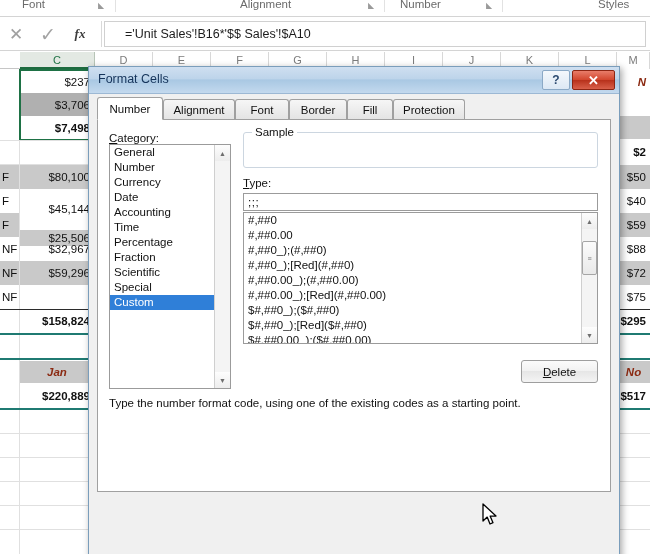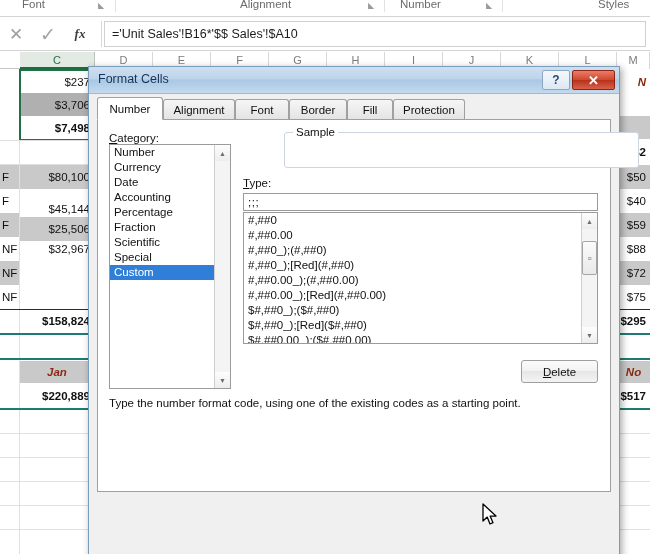--- a/index.html
+++ b/index.html
@@ -68,21 +68,21 @@
     font-family: "Liberation Serif", serif;
     font-style: italic; font-weight: bold;
     font-size: 13px; color: #3d3d3d;
   }
   .fb-input {
     position: absolute; left: 104px; top: 4px;
     width: 542px; height: 26px;
     border: 1px solid #d0d0d0;
     background: #ffffff;
     display: flex; align-items: center;
-    padding-left: 7px;
+    padding-left: 20px;
     font-size: 12.5px;
     color: #1c1c1c;
     white-space: nowrap;
     overflow: hidden;
   }
 
   
   .sheet {
     position: absolute; left: 0; top: 52px;
     width: 650px; height: 502px;
@@ -279,21 +279,20 @@
     border-radius: 2px;
     display: flex; align-items: center; justify-content: center;
     font-size: 7px; color: #777;
   }
 
   .groupbox {
     position: absolute;
     border: 1px solid #ccd6e0;
     border-radius: 3px;
     background: #ffffff;
-    margin-left: 41px;
   }
   .groupbox-title {
     position: absolute;
     top: -7px; left: 8px;
     background: #ffffff;
     padding: 0 3px;
     font-size: 11.5px;
     color: #111;
   }
   .sample-value {
@@ -413,26 +412,27 @@
     <div class="gridline-h" style="left:0;top:88px;width:94px"></div>
     <div class="gridline-h" style="left:0;top:112px;width:94px"></div>
 
     <div class="cell left shaded" style="left:0px;top:113px;width:19px;height:24px">F</div>
     <div class="cell right shaded" style="left:20px;top:113px;width:74px;height:24px">$80,100</div>
 
     <div class="cell left" style="left:0px;top:137px;width:19px;height:24px">F</div>
     <div class="cell right" style="left:20px;top:137px;width:74px;height:40px">$45,144</div>
 
     <div class="cell left shaded" style="left:0px;top:161px;width:19px;height:24px">F</div>
-    <div class="cell right shaded" style="left:20px;top:165px;width:74px;height:24px">$25,506</div>
+    <div class="cell right shaded" style="left:20px;top:178px;width:74px;height:16px">$25,506</div>
 
     <div class="cell left" style="left:0px;top:185px;width:19px;height:24px">NF</div>
     <div class="cell right" style="left:20px;top:185px;width:74px;height:24px">$32,967</div>
 
     <div class="cell left shaded" style="left:0px;top:209px;width:19px;height:24px">NF</div>
+    <div class="cell right shaded" style="left:20px;top:209px;width:74px;height:24px">$59,296</div>
 
     <div class="cell left" style="left:0px;top:233px;width:19px;height:24px">NF</div>
 
     <div class="rowline-dark" style="left:0px;top:257px;width:94px"></div>
     <div class="cell right bold" style="left:20px;top:258px;width:74px;height:22px">$158,824</div>
     <div class="rowline-teal" style="left:0px;top:281px;width:94px"></div>
 
     <div class="gridline-h" style="left:0;top:306px;width:94px"></div>
     <div class="rowline-teal" style="left:0px;top:306px;width:94px"></div>
 
@@ -500,24 +500,26 @@
       <div class="tab" style="left:192px;width:58px">Border</div>
       <div class="tab" style="left:250px;width:46px">Fill</div>
       <div class="tab" style="left:296px;width:72px">Protection</div>
     </div>
     <div class="tab-underline"></div>
 
     <div class="dlg-body">
 
       <div class="fld-label" style="left:11px;top:12px"><u>C</u>ategory:</div>
       <div class="listbox" style="left:11px;top:24px;width:122px;height:245px">
+        <div class="lb-item">General</div>
         <div class="lb-item">Number</div>
         <div class="lb-item">Currency</div>
         <div class="lb-item">Date</div>
         <div class="lb-item">Accounting</div>
+        <div class="lb-item">Time</div>
         <div class="lb-item">Percentage</div>
         <div class="lb-item">Fraction</div>
         <div class="lb-item">Scientific</div>
         <div class="lb-item">Special</div>
         <div class="lb-item sel">Custom</div>
 
         <div class="sbar">
           <div class="sbar-btn up">▲</div>
           <div class="sbar-btn dn">▼</div>
         </div>

